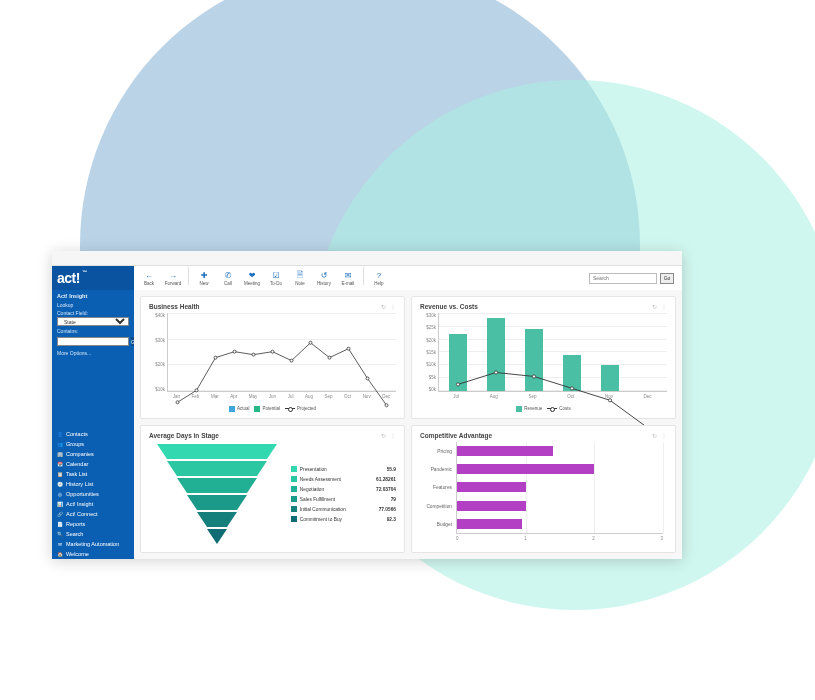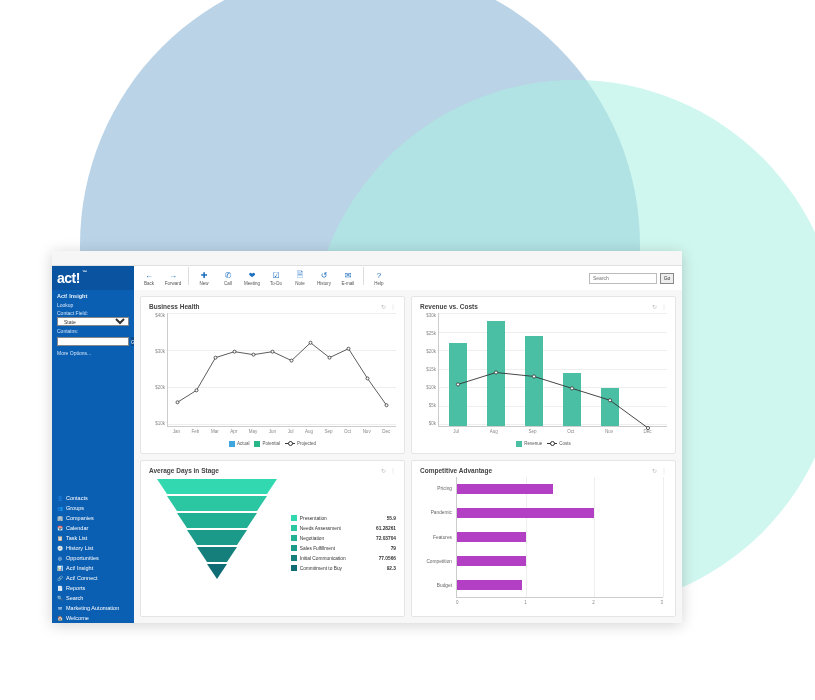--- a/index.html
+++ b/index.html
@@ -1,19 +1,19 @@
 <!DOCTYPE html>
 <html><head>
 <meta charset="utf-8">
 <style>
   * { box-sizing: border-box; margin: 0; padding: 0; }
   body { font-family: Arial, Helvetica, sans-serif; width: 815px; height: 700px; background: #fff; position: relative; overflow: hidden; }
   .bg-circle-blue { position: absolute; width: 560px; height: 560px; border-radius: 50%; background: rgba(130,175,210,0.55); left: 80px; top: -35px; z-index: 0; }
   .bg-circle-teal { position: absolute; width: 530px; height: 530px; border-radius: 50%; background: rgba(170,240,225,0.55); left: 310px; top: 80px; z-index: 1; }
-  .app-window { position: absolute; left: 52px; top: 251px; width: 630px; height: 372px; background: #fff; box-shadow: 0 2px 14px rgba(0,0,0,0.18); z-index: 2; font-size: 5.5px; color:#333; }
+  .app-window { position: absolute; left: 52px; top: 251px; width: 630px; height: 308px; background: #fff; box-shadow: 0 2px 14px rgba(0,0,0,0.18); z-index: 2; font-size: 5.5px; color:#333; }
   .titlebar { position:absolute; left:0; top:0; height:15px; width:100%; background:#f6f6f6; border-bottom:1px solid #e0e0e0; }
   .toolbar { position:absolute; left:82px; top:15px; height:24px; right:0; display:flex; align-items:center; padding:0 4px; justify-content:space-between; }
   .tb-left { display:flex; gap:2px; }
   .tb-btn { display:flex; flex-direction:column; align-items:center; justify-content:center; width:22px; height:22px; cursor:pointer; border:1px solid transparent; border-radius:2px; }
   .tb-icon { width:10px; height:10px; display:flex; align-items:center; justify-content:center; color:#1E6FC0; font-size:8px; }
   .tb-lbl { font-size:4.5px; color:#555; margin-top:1px; }
   .tb-sep { width:1px; height:18px; background:#ddd; margin:0 2px; }
   .tb-right { display:flex; align-items:center; gap:3px; padding-right:4px; }
   .search-box { width:68px; height:11px; border:1px solid #bbb; font-size:5px; padding:0 3px; color:#888; }
   .go-btn { width:14px; height:11px; border:1px solid #888; background:#eee; font-size:5px; display:flex; align-items:center; justify-content:center; cursor:pointer; }

